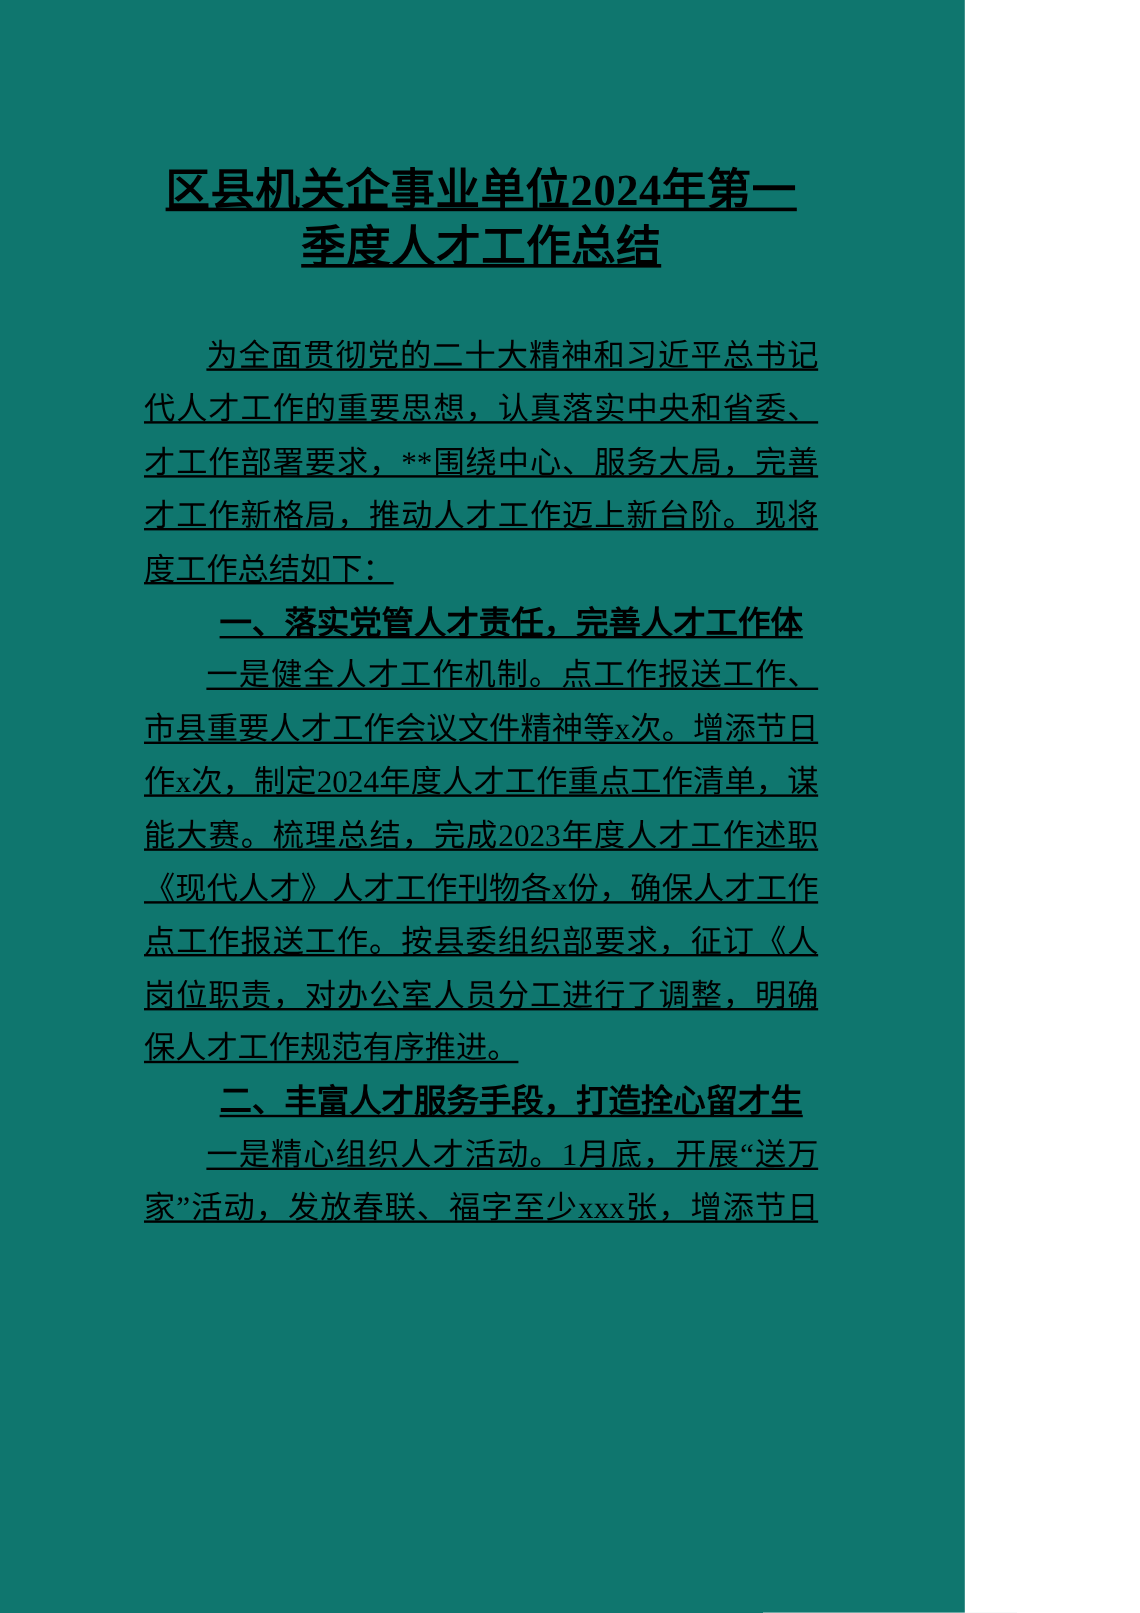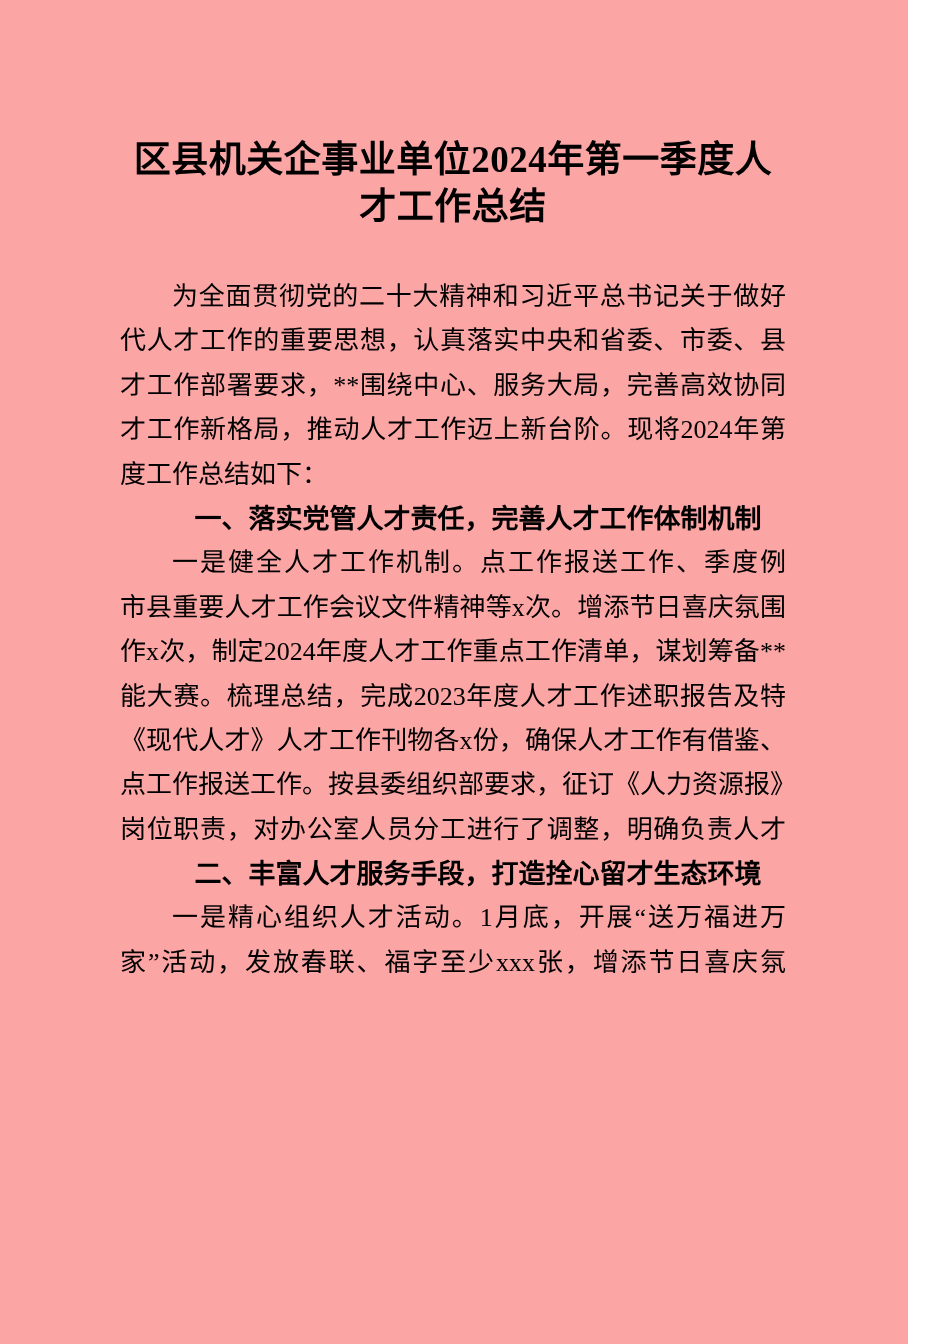--- a/index.html
+++ b/index.html
@@ -9,24 +9,25 @@
   }
   body {
     width: 950px;
     height: 1344px;
     overflow: hidden;
     color: #000000;
     font-family: "Liberation Serif", "DejaVu Serif", serif;
   }
   .page {
     box-sizing: border-box;
-    width: 908px;
+    width: 804px;
     height: 1344px;
     padding: 136px 122px 0 120px;
-    background: #fca5a5;
+    background: #0f766e;
+    text-decoration: underline;
   }
   .doc-title {
     font-size: 37px;
     line-height: 47px;
     font-weight: 700;
     text-align: center;
     letter-spacing: 0.5px;
     font-family: "Liberation Serif", "DejaVu Serif", serif;
   }
   .doc-body {
@@ -71,17 +72,18 @@
       <div class="text-line">才工作新格局，推动人才工作迈上新台阶。现将2024年第一季</div>
       <div class="text-line para-end">度工作总结如下：</div>
       <div class="heading-line">一、落实党管人才责任，完善人才工作体制机制</div>
       <div class="text-line indent">一是健全人才工作机制。点工作报送工作、季度例会，深</div>
       <div class="text-line">市县重要人才工作会议文件精神等x次。增添节日喜庆氛围</div>
       <div class="text-line">作x次，制定2024年度人才工作重点工作清单，谋划筹备**技</div>
       <div class="text-line">能大赛。梳理总结，完成2023年度人才工作述职报告及特色亮</div>
       <div class="text-line">《现代人才》人才工作刊物各x份，确保人才工作有借鉴、有</div>
       <div class="text-line">点工作报送工作。按县委组织部要求，征订《人力资源报》</div>
       <div class="text-line">岗位职责，对办公室人员分工进行了调整，明确负责人才工作</div>
+      <div class="text-line para-end">保人才工作规范有序推进。</div>
       <div class="heading-line">二、丰富人才服务手段，打造拴心留才生态环境</div>
       <div class="text-line indent">一是精心组织人才活动。1月底，开展“送万福进万</div>
       <div class="text-line">家”活动，发放春联、福字至少xxx张，增添节日喜庆氛围。1</div>
     </div>
 </div>
 
 </body></html>

